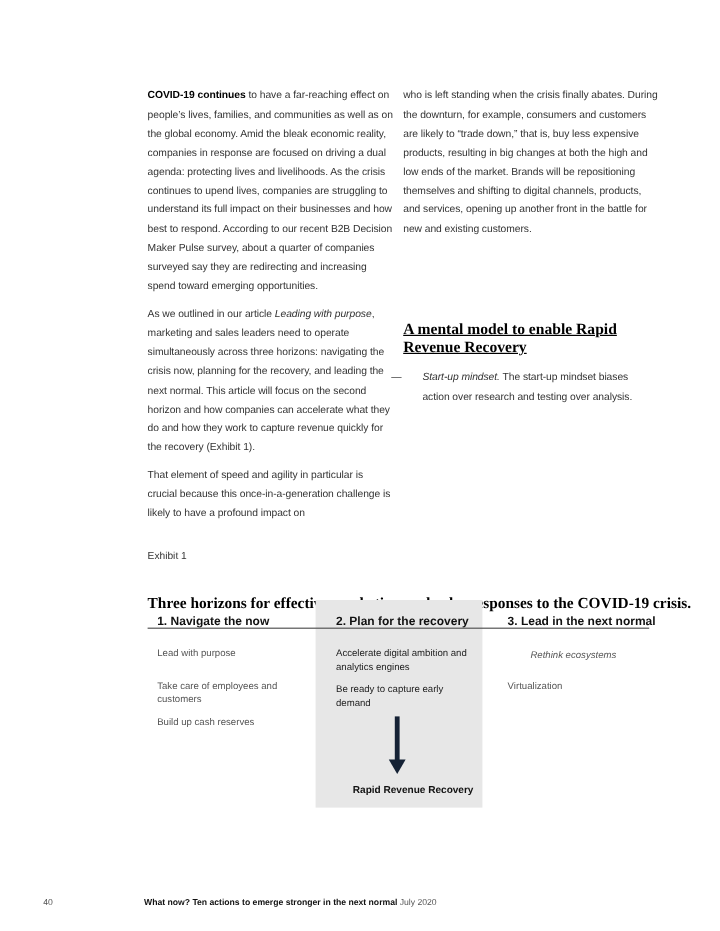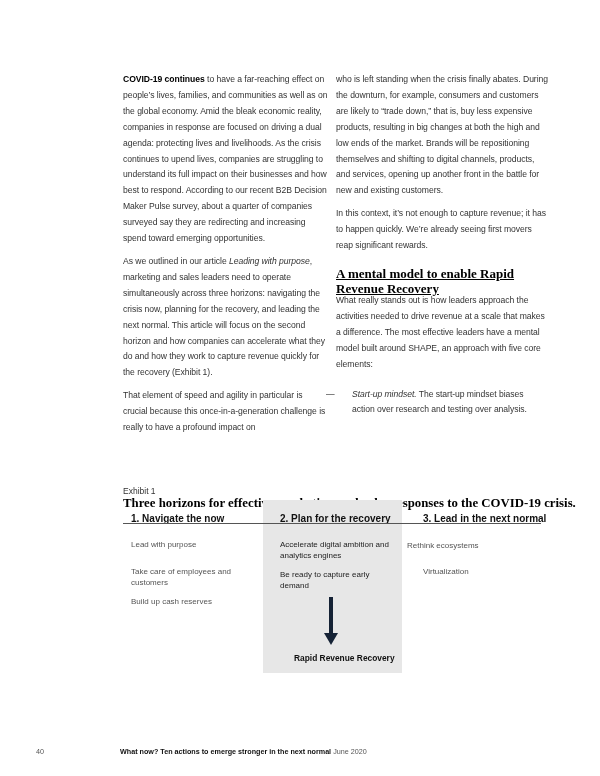--- a/index.html
+++ b/index.html
@@ -15,21 +15,21 @@
   .col p + p { margin-top: 7px; }
   .lead { font-weight: bold; color: #000; }
   .heading {
     font-family: "Liberation Serif", serif; font-weight: bold; font-size: 13px; line-height: 15px;
     color: #000;
     text-decoration: underline;
   }
   .bullet { display: flex; }
   .bullet .dash { width: 26px; flex: none; margin-left: -10px; }
   .bullet em { font-style: italic; }
-  .exhibit-label { font-size: 8.5px; color: #333; margin-top: 28px; }
+  .exhibit-label { font-size: 8.5px; color: #333; }
   .exhibit-title {
     font-family: "Liberation Serif", serif; font-weight: bold; font-size: 12.8px; color: #000;
     white-space: nowrap;
   }
   .gray-box { background: #e7e7e7; }
   .rule { height: 1px; background: #555; }
   .th { font-size: 10px; font-weight: bold; color: #111; white-space: nowrap; }
   .td { font-size: 8px; line-height: 11px; color: #555; }
   .td.dark { color: #222; }
   .arrow-shaft { background: #152235; }
@@ -41,32 +41,30 @@
 </head>
 <body>
 
 <div class="abs col" style="left:123px; top:72px; width:206px;">
   <p>
     <span class="lead">COVID-19 continues</span><span> to have a far-reaching effect on people’s lives, families, and communities as well as on the global economy. Amid the bleak economic reality, companies in response are focused on driving a dual agenda: protecting lives and livelihoods. As the crisis continues to upend lives, companies are struggling to understand its full impact on their businesses and how best to respond. According to our recent B2B Decision Maker Pulse survey, about a quarter of companies surveyed say they are redirecting and increasing spend toward emerging opportunities.</span>
   </p>
   <p>
     <span>As we outlined in our article </span><em>Leading with purpose</em><span>, marketing and sales leaders need to operate simultaneously across three horizons: navigating the crisis now, planning for the recovery, and leading the next normal. This article will focus on the second horizon and how companies can accelerate what they do and how they work to capture revenue quickly for the recovery (Exhibit 1).</span>
   </p>
-  <p>That element of speed and agility in particular is crucial because this once-in-a-generation challenge is really to have a profound impact on</p>
+  <p>That element of speed and agility in particular is crucial because this once-in-a-generation challenge is likely to have a profound impact on</p>
 </div>
 
 <div class="abs col" style="left:336px; top:72px; width:212px;">
   <p>who is left standing when the crisis finally abates. During the downturn, for example, consumers and customers are likely to “trade down,” that is, buy less expensive products, resulting in big changes at both the high and low ends of the market. Brands will be repositioning themselves and shifting to digital channels, products, and services, opening up another front in the battle for new and existing customers.</p>
-  <p>In this context, it’s not enough to capture revenue; it has to happen quickly. We’re already seeing first movers reap significant rewards.</p>
 </div>
 
 <div class="abs heading" style="left:336px; top:266px; width:210px;">A mental model to enable Rapid Revenue Recovery</div>
 
 <div class="abs col" style="left:336px; top:293px; width:212px;">
-  <p>What really stands out is how leaders approach the activities needed to drive revenue at a scale that makes a difference. The most effective leaders have a mental model built around SHAPE, an approach with five core elements:</p>
   <p class="bullet" style="margin-top:14px;">
     <span class="dash">—</span>
     <span><em>Start-up mindset.</em><span> The start-up mindset biases action over research and testing over analysis.</span></span>
   </p>
 </div>
 
 <div class="abs exhibit-label" style="left:123px; top:458px;">Exhibit 1</div>
 <div class="abs exhibit-title" style="left:123px; top:496px;">Three horizons for effective marketing-and-sales responses to the COVID-19 crisis.</div>
 
 <div class="abs gray-box" style="left:263px; top:500px; width:139px; height:173px;"></div>
@@ -82,19 +80,19 @@
 <div class="abs td" style="left:131px; top:596px; width:120px;">Build up cash reserves</div>
 
 <div class="abs td dark" style="left:280px; top:539px; width:120px;">Accelerate digital ambition and analytics engines</div>
 <div class="abs td dark" style="left:280px; top:569px; width:110px;">Be ready to capture early demand</div>
 
 <div class="abs arrow-shaft" style="left:329px; top:597px; width:4px; height:37px;"></div>
 <div class="abs arrow-head" style="left:324px; top:633px;"></div>
 
 <div class="abs outcome" style="left:282px; top:653px;padding-left:12px;">Rapid Revenue Recovery</div>
 
-<div class="abs td" style="left:407px; top:540px; width:120px;">Rethink ecosystems</div>
+<div class="abs td" style="left:442px; top:540px; width:120px;font-style:italic;">Rethink ecosystems</div>
 <div class="abs td" style="left:423px; top:566px; width:120px;">Virtualization</div>
 
 <div class="abs footer" style="left:36px; top:747px;">40</div>
 <div class="abs footer" style="left:120px; top:747px;">
-  <b>What now? Ten actions to emerge stronger in the next normal</b> <span>June 2020</span>
+  <b>What now? Ten actions to emerge stronger in the next normal</b> <span>July 2020</span>
 </div>
 
 </body></html>

